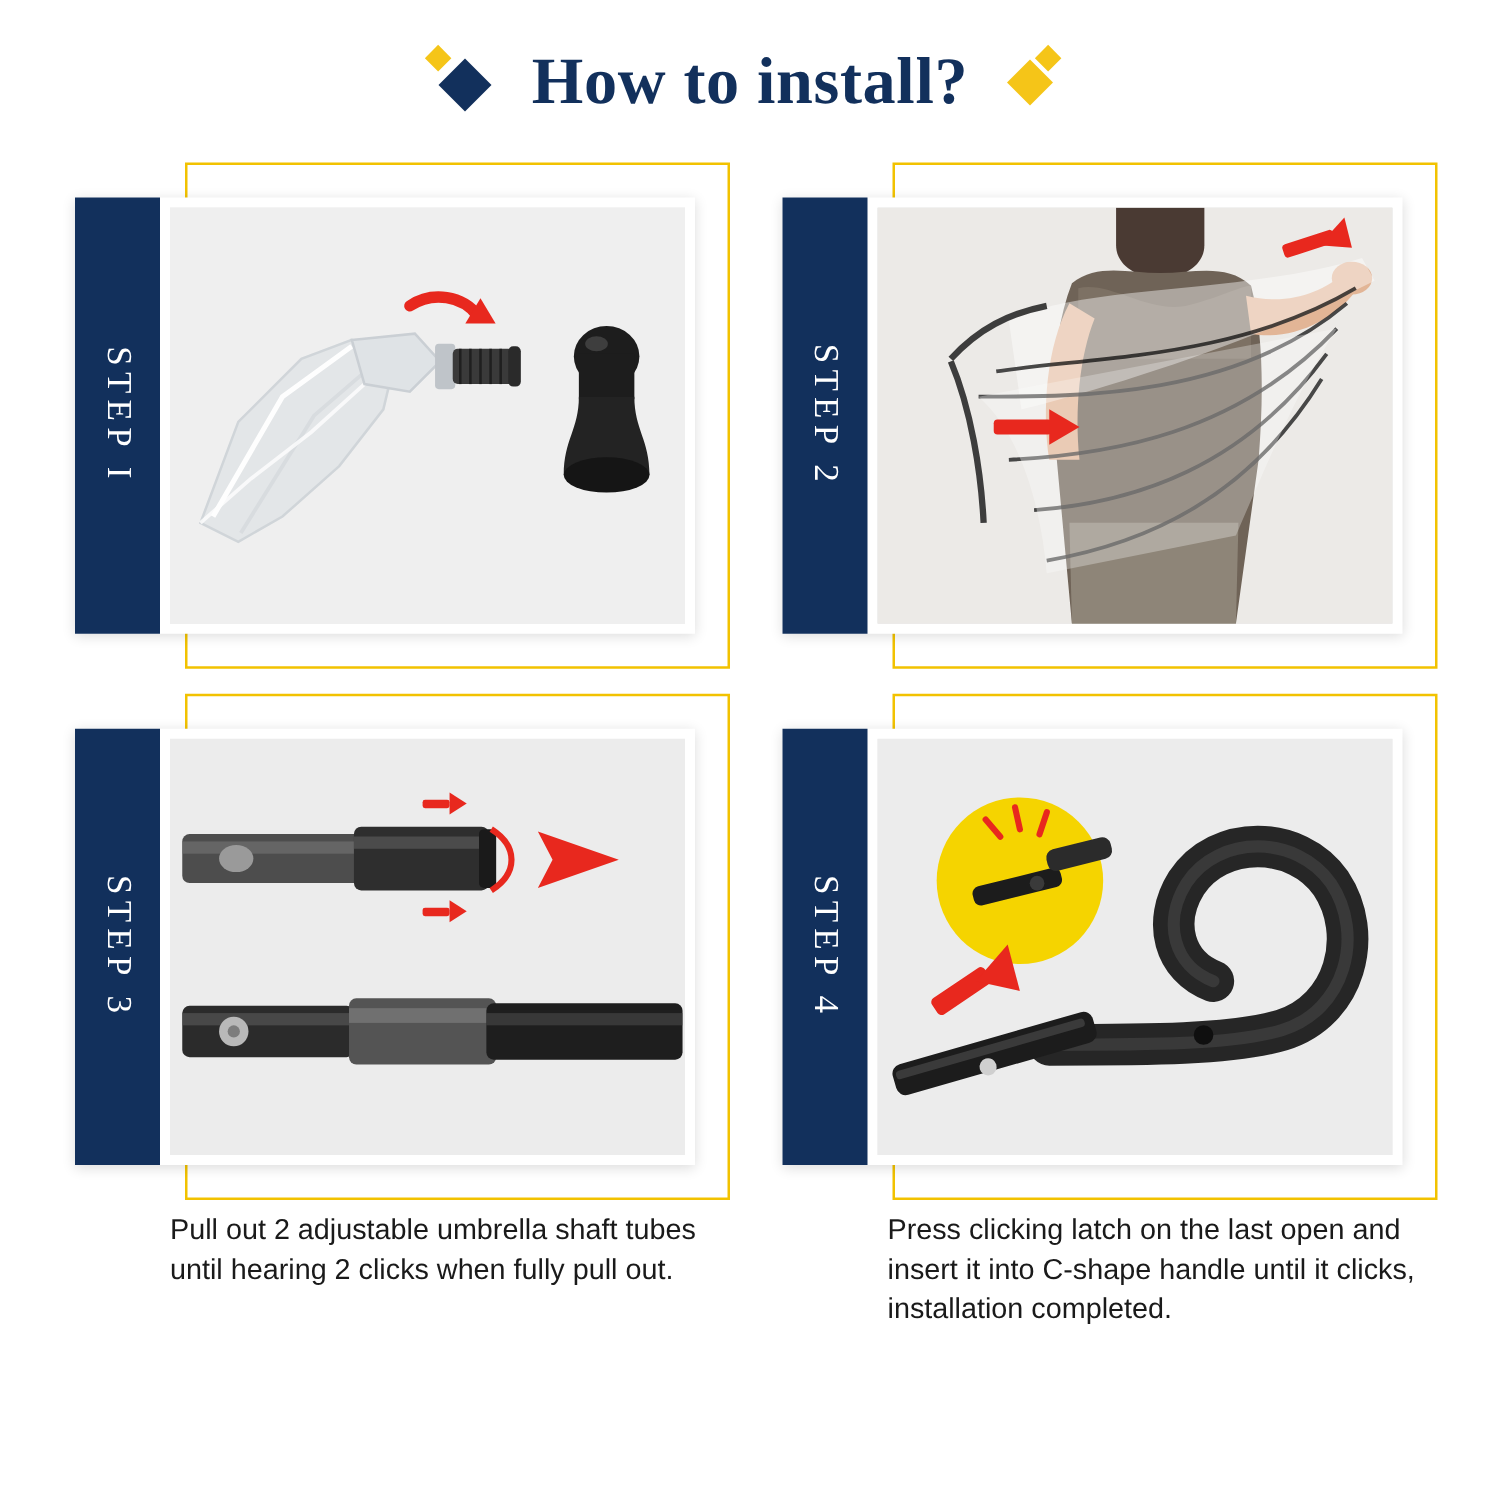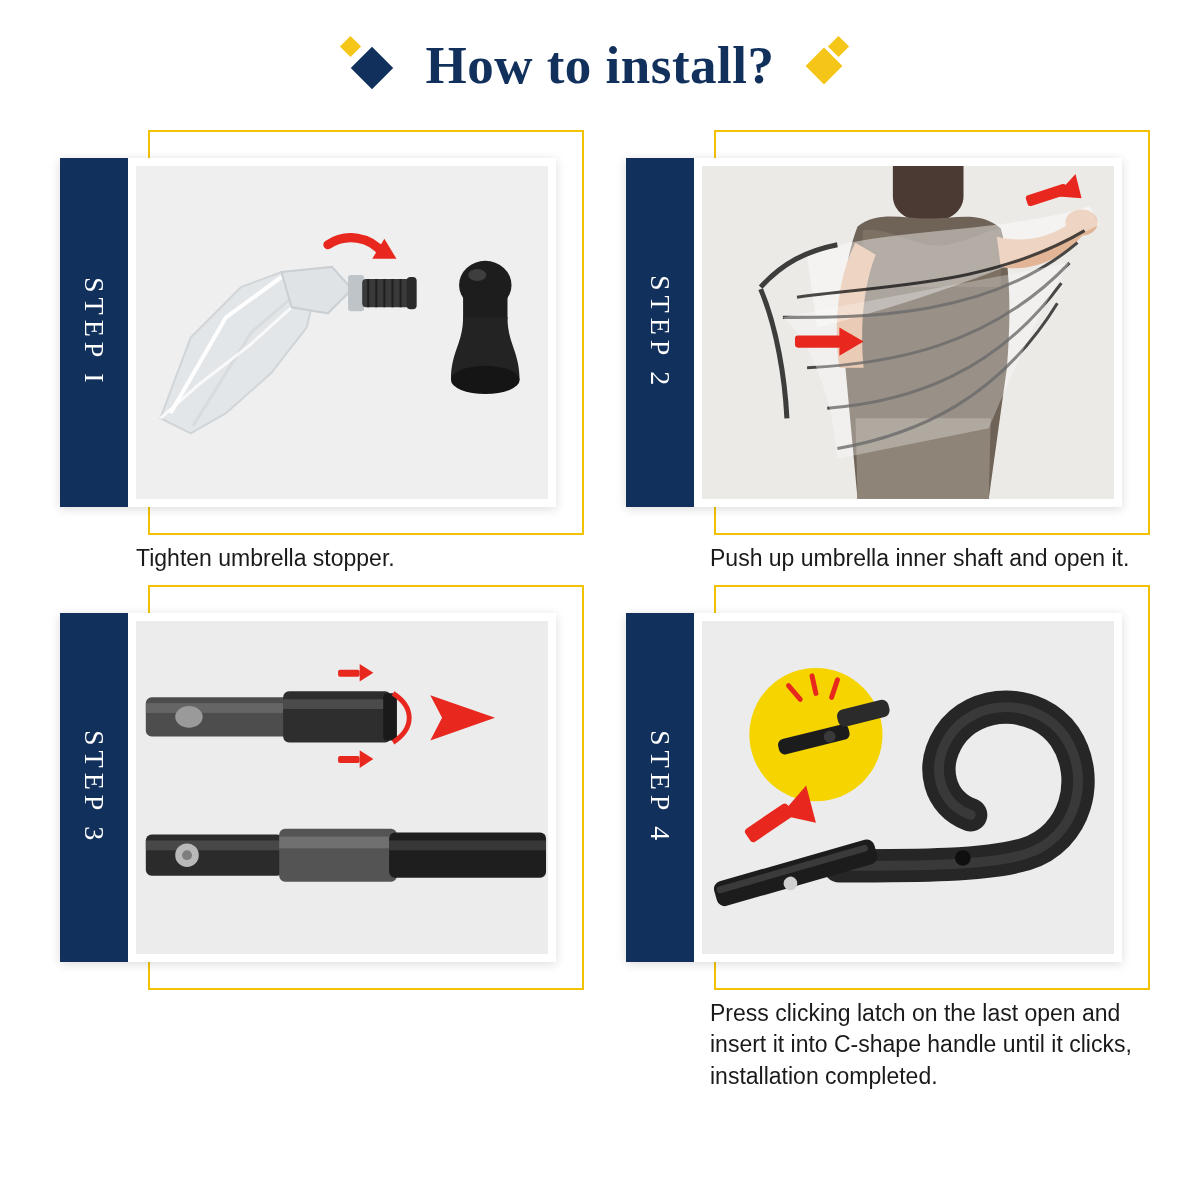--- a/index.html
+++ b/index.html
@@ -208,21 +208,20 @@
               <ellipse cx="352" cy="118" rx="26" ry="24" fill="#1d1d1d"></ellipse>
               <rect x="330" y="116" width="44" height="36" fill="#1d1d1d"></rect>
               <path d="M330 150 C330 176, 318 184, 318 212 L386 212 C386 184, 374 176, 374 150 Z" fill="#232323"></path>
               <ellipse cx="352" cy="212" rx="34" ry="14" fill="#151515"></ellipse>
               <ellipse cx="344" cy="108" rx="9" ry="6" fill="#555" opacity="0.6"></ellipse>
             </g>
           </svg>
         </div>
       </div>
     </div>
-    <div class="caption">Tighten umbrella stopper.</div>
   </div>
 
   <div class="cell right">
     <div class="frame">
       <div class="bracket"></div>
       <div class="card">
         <div class="step-tab">
           <span>STEP 2</span>
         </div>
         <div class="photo">
@@ -260,21 +259,20 @@
             <g fill="#e8281e">
               <rect x="336" y="30" width="42" height="11" rx="3" transform="rotate(-18 336 30)"></rect>
               <polygon points="386,8 392,32 366,30"></polygon>
               <rect x="108" y="168" width="46" height="12" rx="3"></rect>
               <polygon points="152,160 176,174 152,188"></polygon>
             </g>
           </svg>
         </div>
       </div>
     </div>
-    <div class="caption">Push up umbrella inner shaft and open it.</div>
   </div>
 
   <div class="cell left">
     <div class="frame">
       <div class="bracket"></div>
       <div class="card">
         <div class="step-tab">
           <span>STEP 3</span>
         </div>
         <div class="photo">
@@ -308,20 +306,21 @@
               <circle cx="52" cy="239" r="5" fill="#7d7d7d"></circle>
               <rect x="146" y="212" width="120" height="54" rx="6" fill="#545454"></rect>
               <rect x="146" y="220" width="120" height="12" fill="#7c7c7c" opacity="0.7"></rect>
               <rect x="258" y="216" width="160" height="46" rx="6" fill="#1e1e1e"></rect>
               <rect x="258" y="224" width="160" height="10" fill="#4a4a4a" opacity="0.6"></rect>
             </g>
           </svg>
         </div>
       </div>
     </div>
+    <div class="caption">Pull out 2 adjustable umbrella shaft tubes until hearing 2 clicks when fully pull out.</div>
   </div>
 
   <div class="cell right">
     <div class="frame">
       <div class="bracket"></div>
       <div class="card">
         <div class="step-tab">
           <span>STEP 4</span>
         </div>
         <div class="photo">

